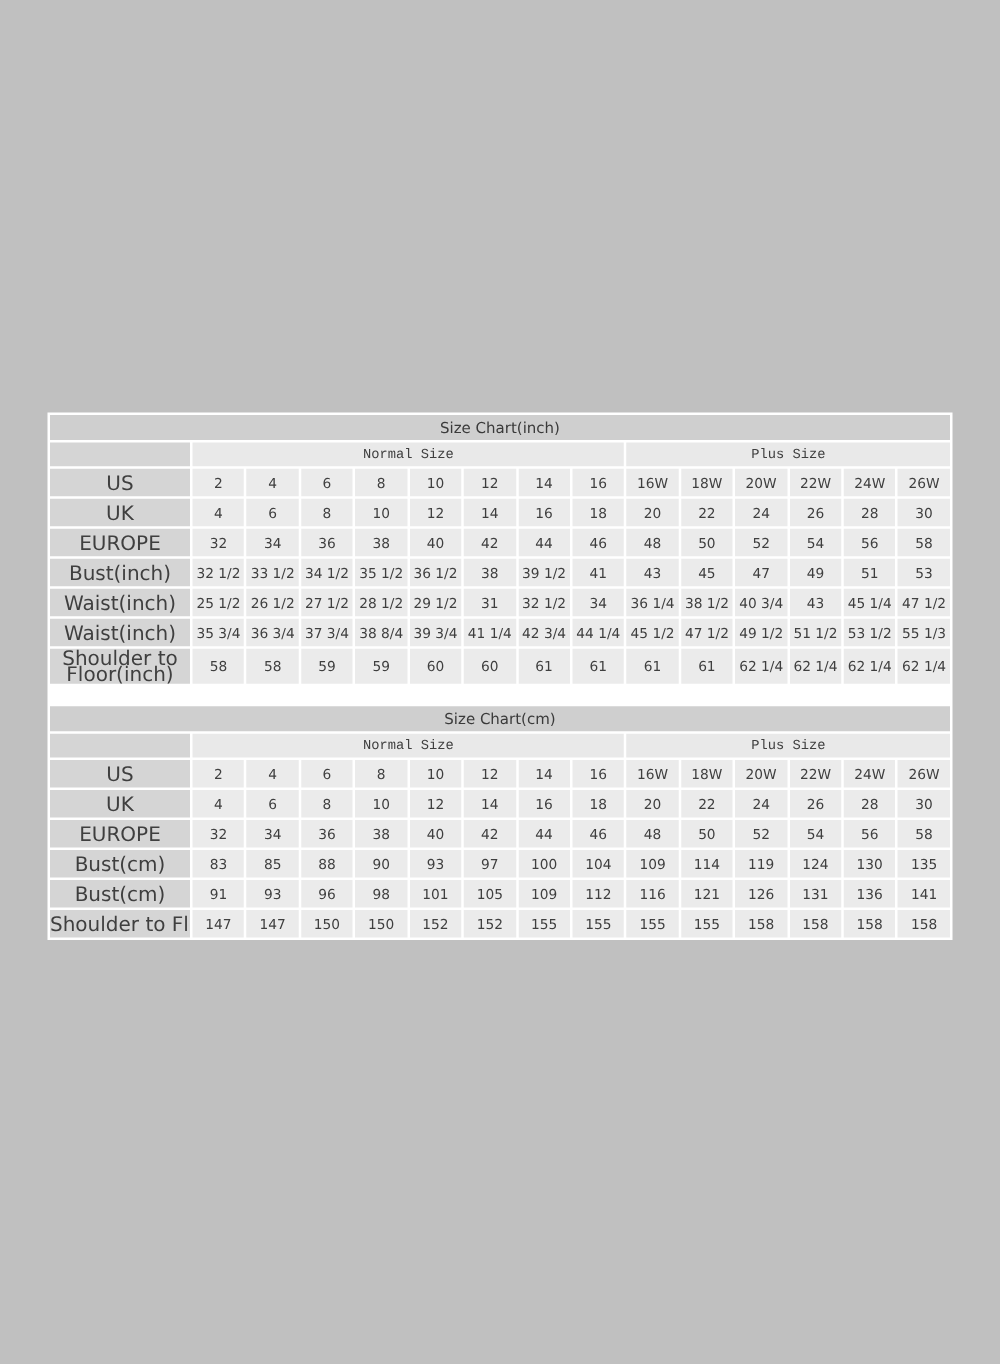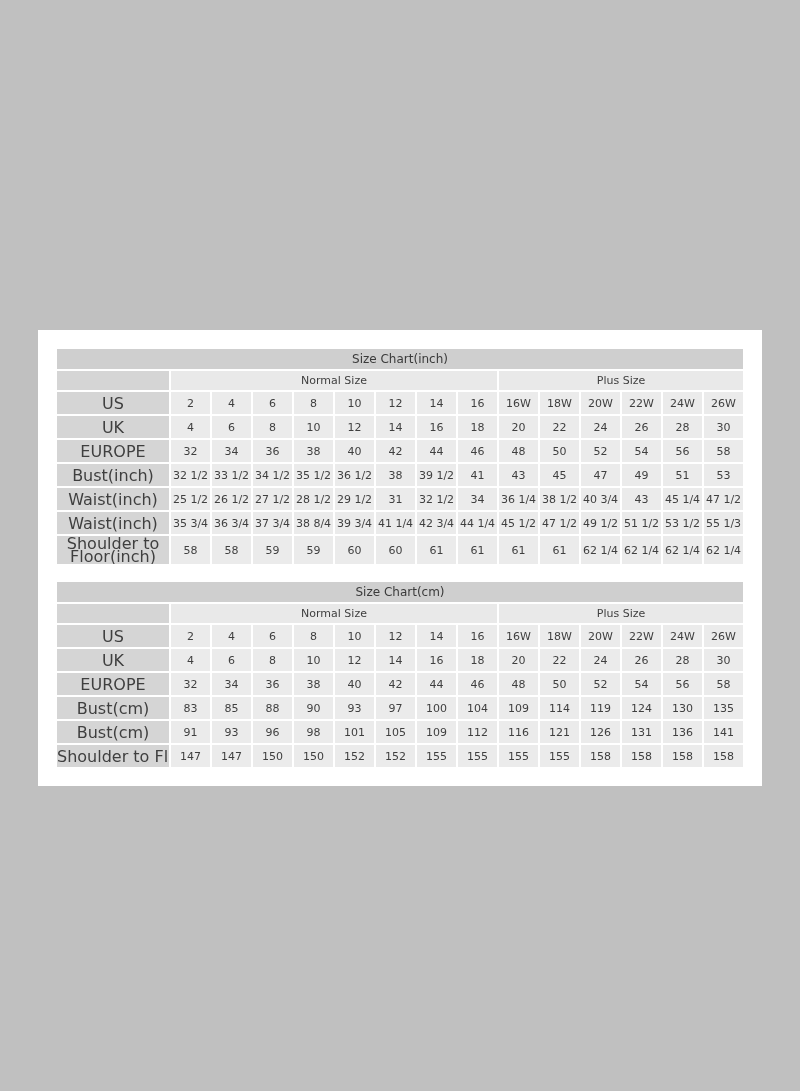--- a/index.html
+++ b/index.html
@@ -14,21 +14,21 @@
     font-family: "DejaVu Sans", "Liberation Sans", sans-serif;
     color: var(--text, #3f3f3f);
     overflow: hidden;
   }
   .panel {
     position: absolute;
     left: 38px;
     top: 330px;
     width: 724px;
     background: var(--panel, #ffffff);
-    padding: 17px;
+    padding: 0;
     box-sizing: border-box;
   }
   table.size-table {
     width: 100%;
     border-collapse: separate;
     border-spacing: 2px;
     table-layout: fixed;
   }
   table.size-table + table.size-table {
     margin-top: 14px;
@@ -45,20 +45,21 @@
     height: 18px;
     color: #3a3a3a;
   }
   .corner-cell {
     background: var(--row-header, #d5d5d5);
   }
   .group-cell {
     background: var(--group-header, #e9e9e9);
     font-size: 11px;
     height: 17px;
+    font-family: Liberation Mono, monospace;
   }
   .row-header {
     background: var(--row-header, #d5d5d5);
     font-size: 16px;
     line-height: 13px;
     white-space: pre;
   }
   .data-cell {
     background: var(--data-cell, #ebebeb);
     font-size: 11px;

